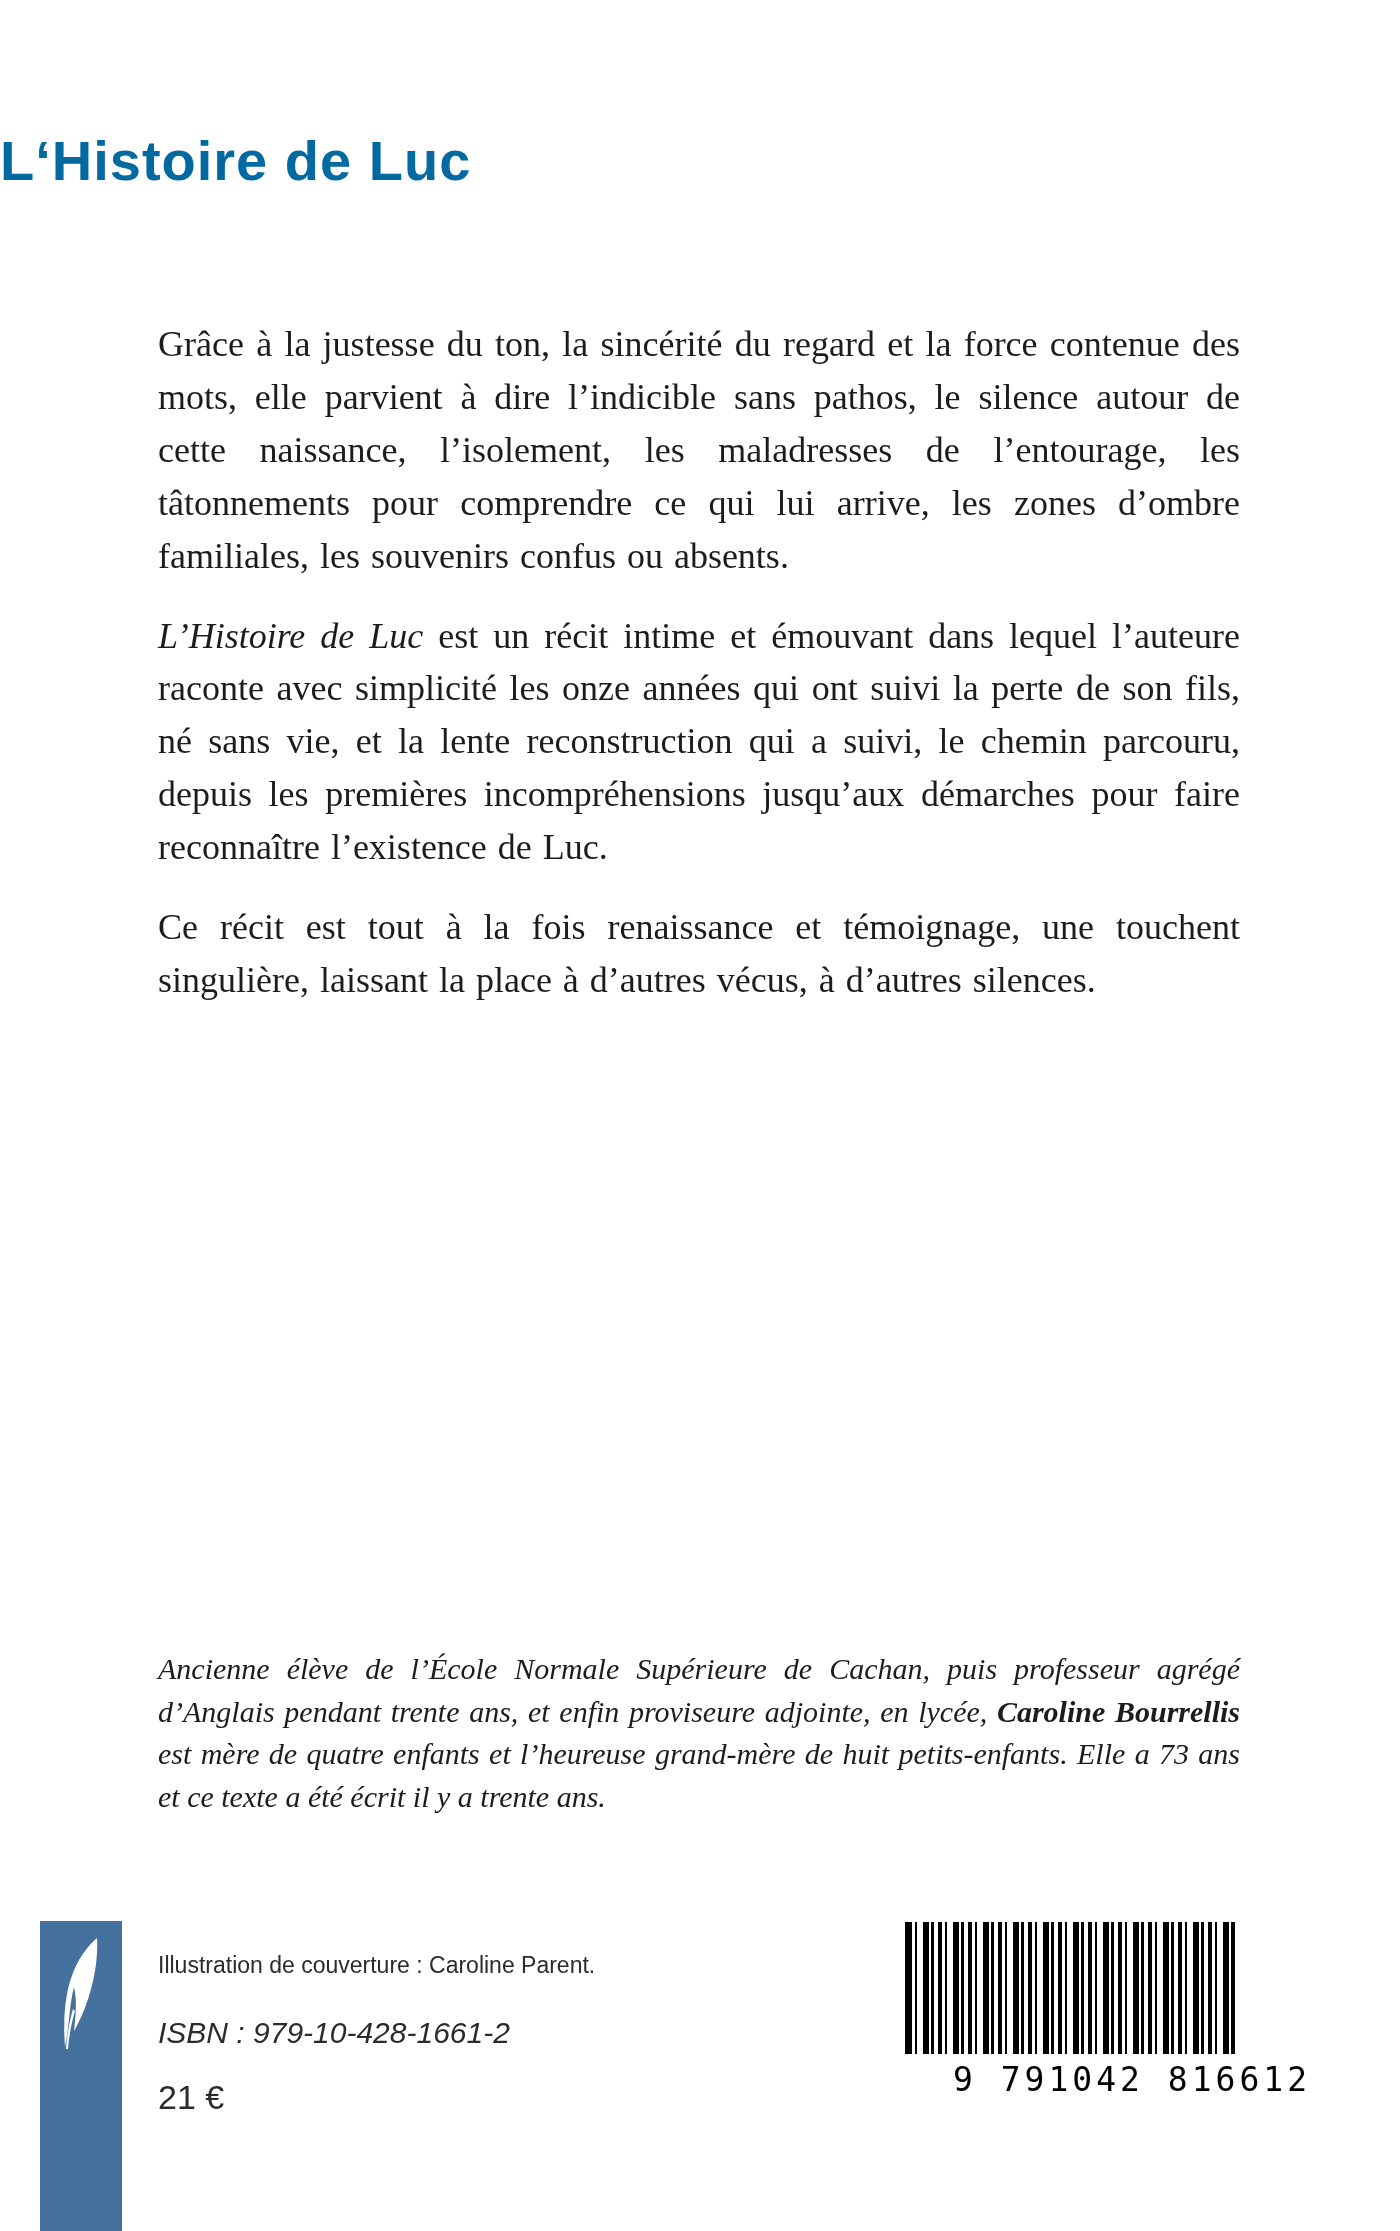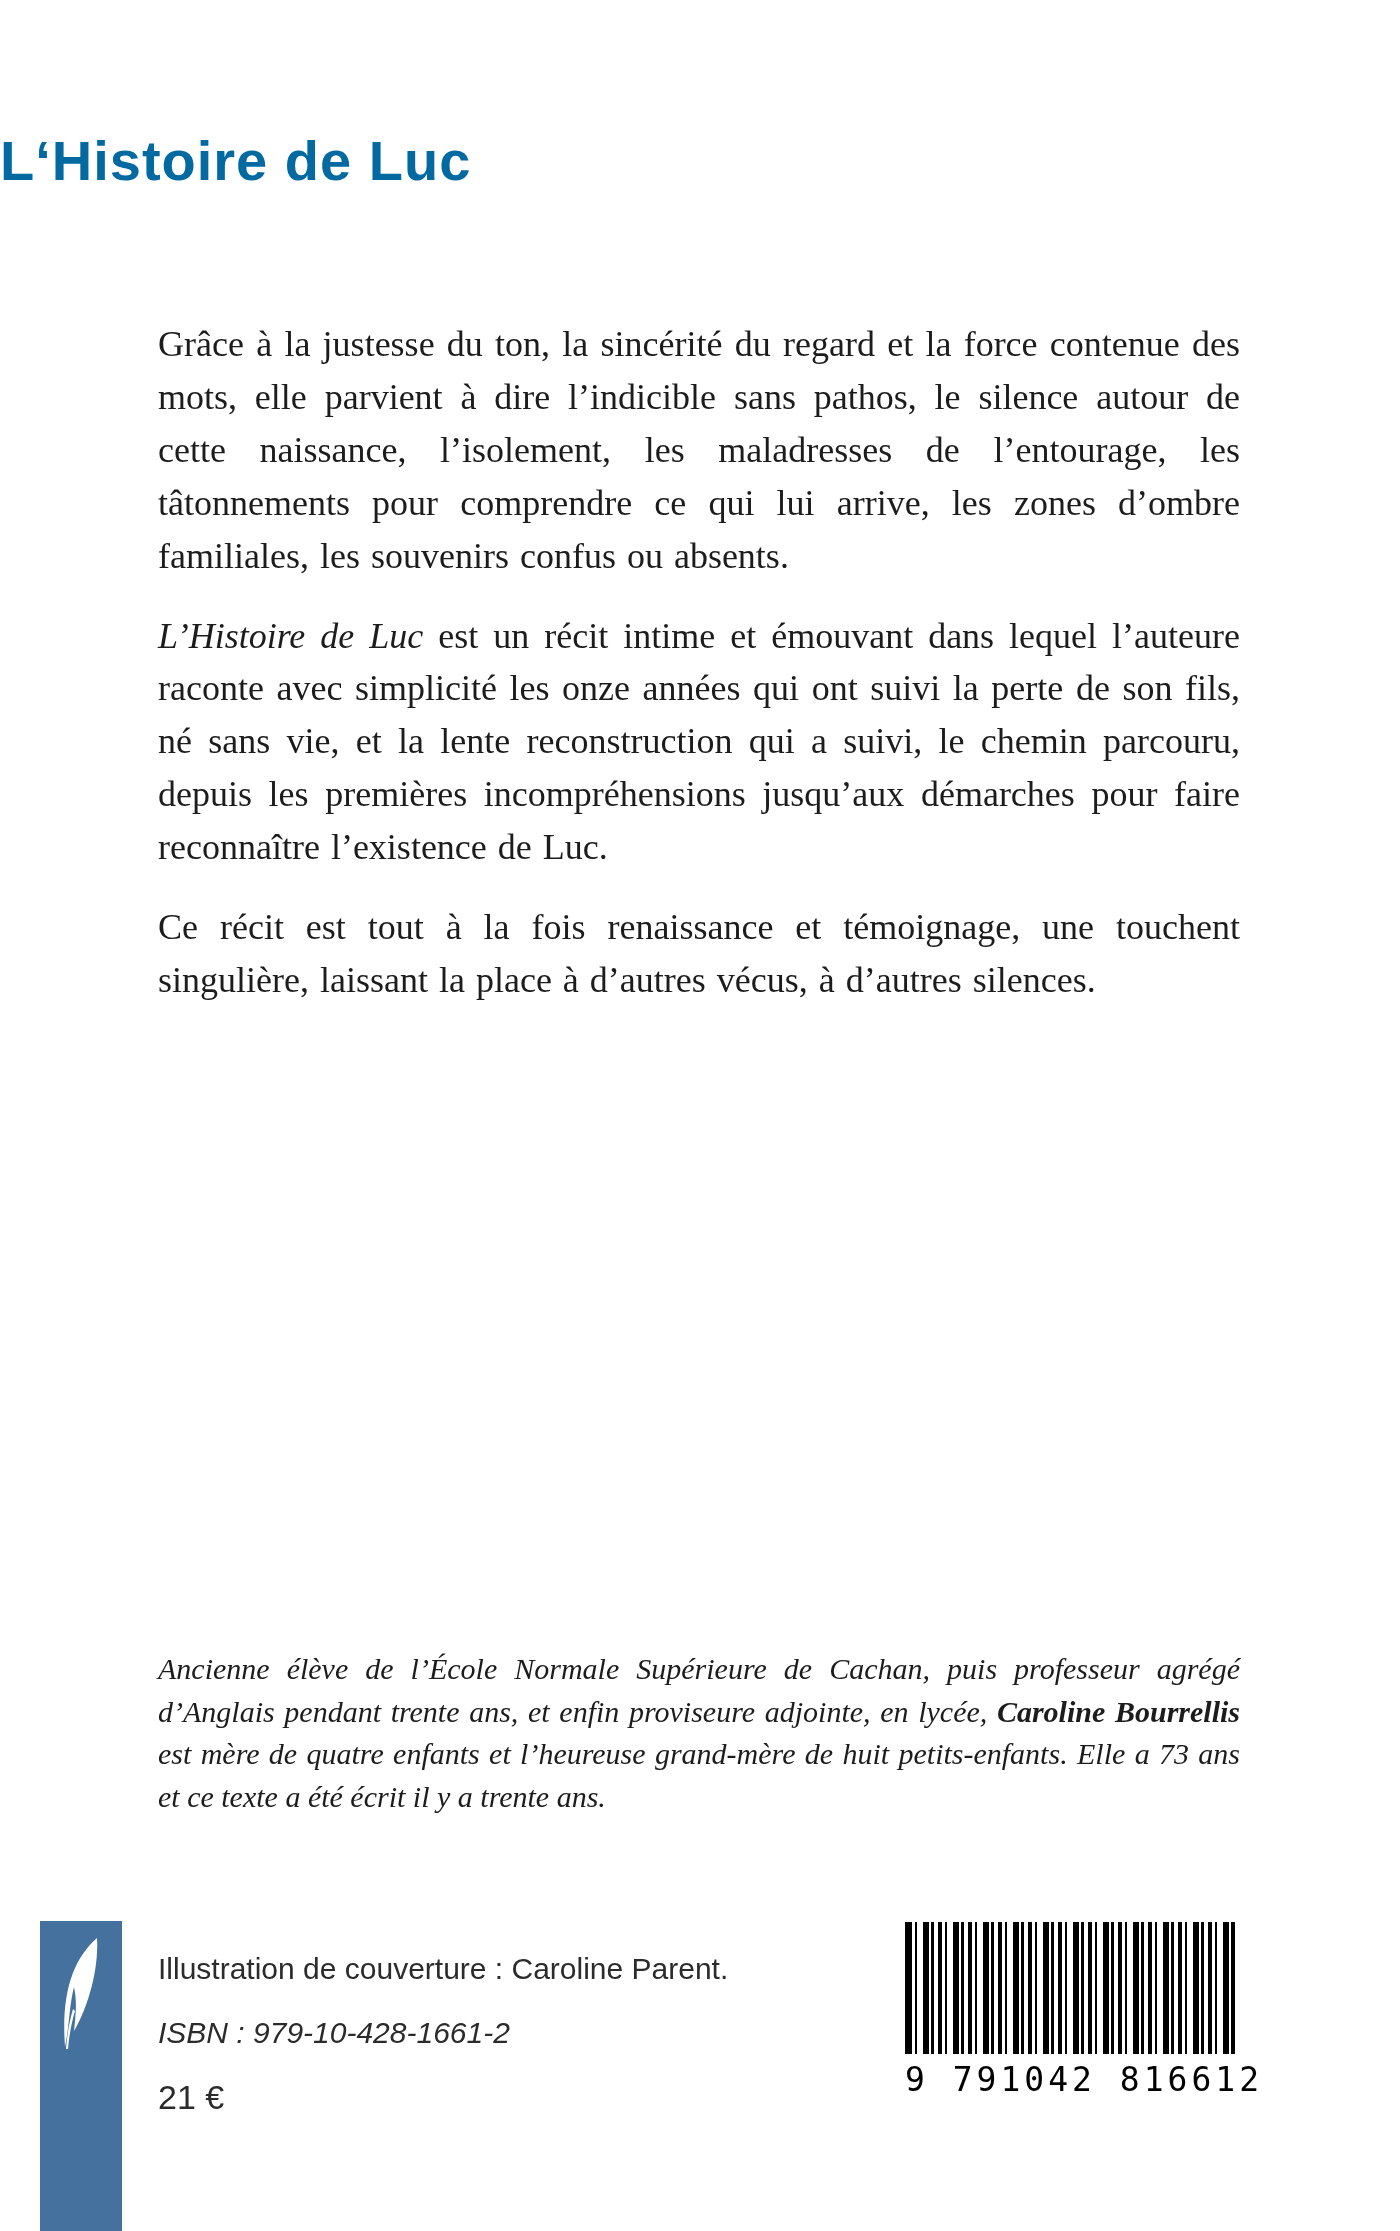--- a/index.html
+++ b/index.html
@@ -71,21 +71,21 @@
     top: 14px;
     width: 48px;
     height: 118px;
   }
   .footer-text {
     position: absolute;
     left: 158px;
     font-family: "Liberation Sans", sans-serif;
     color: #2b2b2b;
   }
-  .credit-line { top: 1952px; font-size: 30px; }
+  .credit-line { top: 1952px; font-size: 23px; }
   .isbn-line   { top: 2016px; font-size: 30px; font-style: italic; }
   .price-line  { top: 2078px; font-size: 34px; }
   .barcode-box {
     position: absolute;
     left: 905px;
     top: 1922px;
     width: 330px;
     height: 180px;
     background: #ffffff;
   }
@@ -108,20 +108,21 @@
     box-sizing: border-box;
   }
   .barcode-number {
     margin-top: 6px;
     text-align: center;
     font-family: "DejaVu Sans Mono", monospace;
     font-size: 33px;
     letter-spacing: 4px;
     color: #000000;
     white-space: nowrap;
+    margin-left: 48px;
   }
 </style>
 </head>
 <body>
 
 <div class="cover">
 
   <div class="book-title">L‘Histoire de Luc</div>
 
   <div class="text-block">

